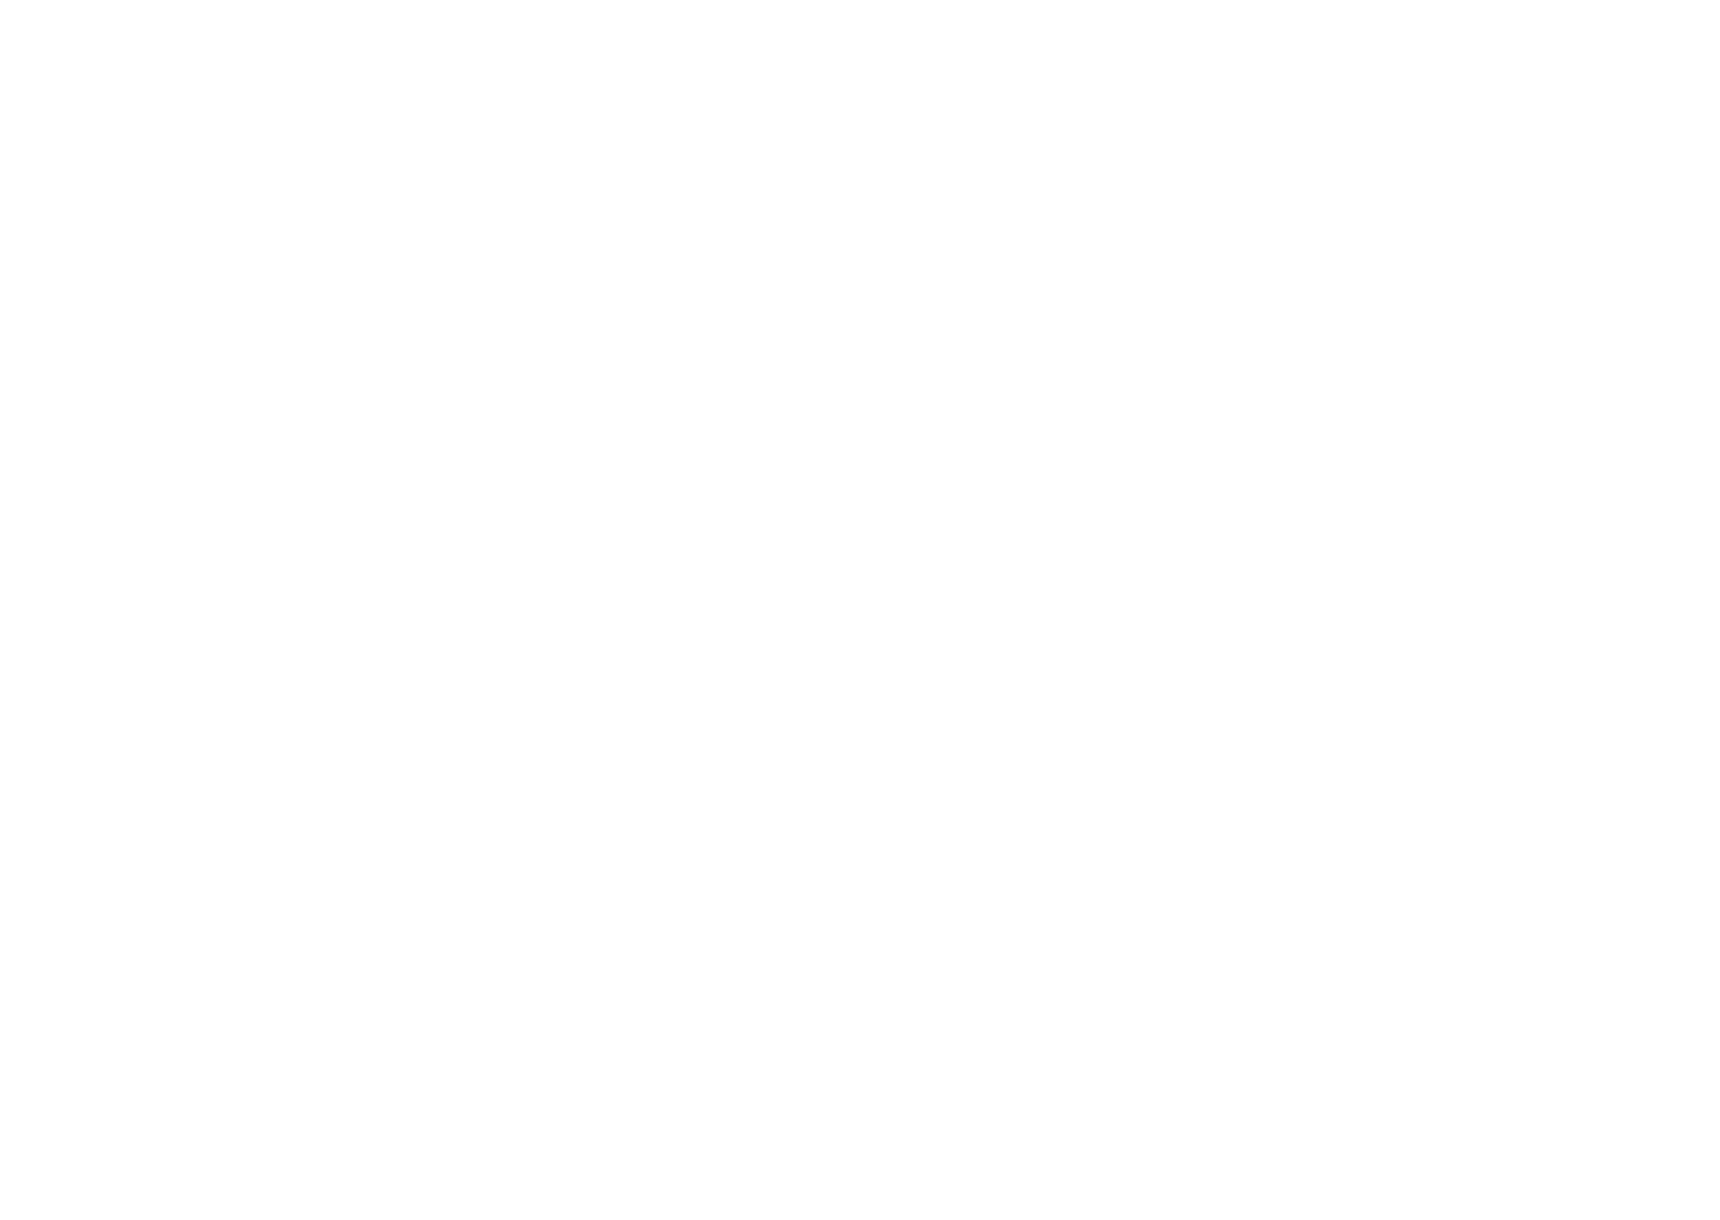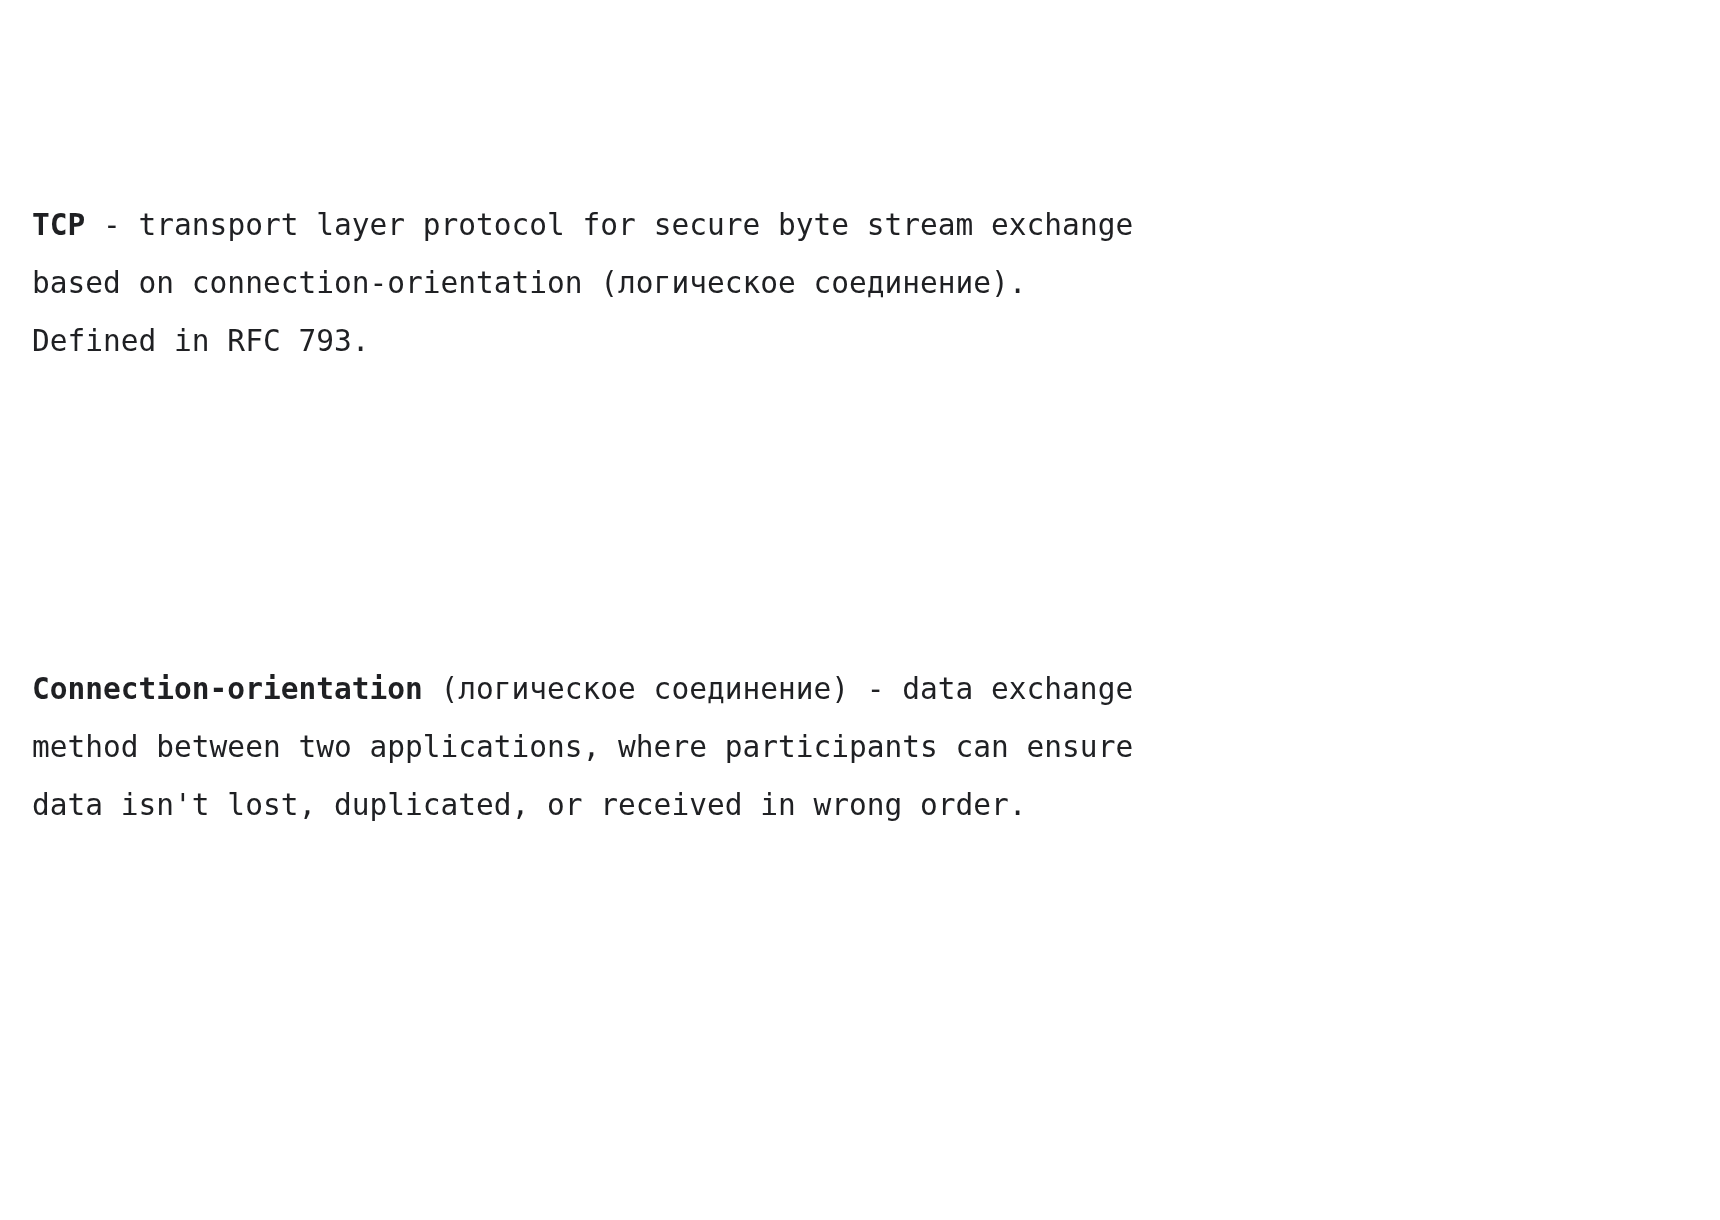--- a/index.html
+++ b/index.html
@@ -43,25 +43,19 @@
   .bold {
     font-weight: 700;
   }
 </style>
 </head>
 <body>
 
 <div class="page">
   <div class="doc">
 
-    <p class="para"><span class="bold">TCP</span><span> - transport layer protocol for secure byte stream exchange
-based on connection-orientation (логическое соединение).
-Defined in RFC 793.</span></p>
 
 
-    <p class="para"><span class="bold">Connection-orientation</span><span> (логическое соединение) - data exchange
-method between two applications, where participants can ensure
-data isn't lost, duplicated, or received in wrong order.</span></p>
 
     
 
   </div>
 </div>
 
 </body></html>

